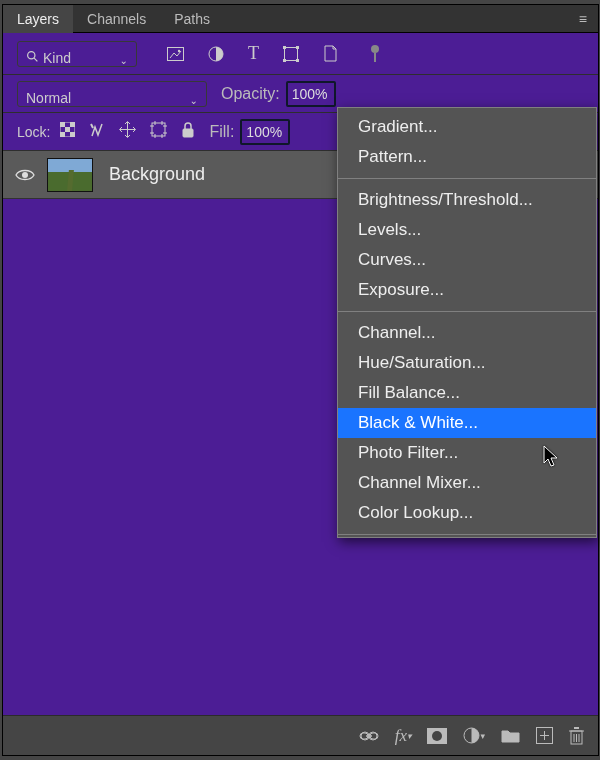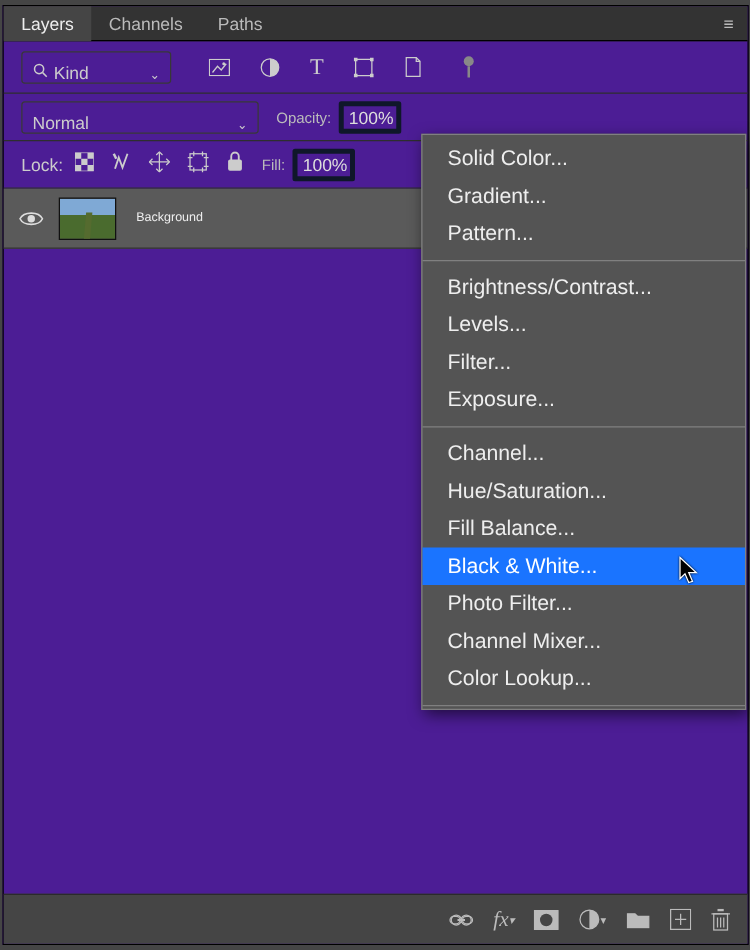--- a/index.html
+++ b/index.html
@@ -18,36 +18,36 @@
   .kind-select { display: flex; align-items: flex-end; border: 1px solid #383838; border-radius: 3px; height: 26px; padding: 0 8px; color: #ccc; font-size: 14px; width: 120px; position: relative; }
   .kind-select .mag { margin-right: 4px; font-size: 13px; }
   .kind-select .caret { position: absolute; right: 8px; font-size: 10px; }
   .filter-icons { display: flex; align-items: center; margin-left: 30px; gap: 24px; }
   .ficon { color: #ccc; font-size: 17px; display: flex; align-items: center; justify-content: center; }
 
   
   .blend-row { display: flex; align-items: center; height: 38px; padding: 0 14px; border-bottom: 1px solid #2e2e2e; }
   .blend-select { display: flex; align-items: flex-end; border: 1px solid #383838; border-radius: 3px; height: 26px; padding: 0 8px; color: #ccc; font-size: 14px; width: 190px; position: relative; }
   .blend-select .caret { position: absolute; right: 8px; font-size: 10px; }
-  .label { color: #bbb; font-size: 12px; margin-left: 14px; margin-right: 6px; }
-  .numbox { border: 4px solid #0f172a; height: 26px; width: 50px; display: flex; align-items: center; padding: 0 4px; color: #ddd; font-size: 14px; border-radius: 2px; }
+  .label { color: #bbb; font-size: 16px; margin-left: 14px; margin-right: 6px; }
+  .numbox { border: 2px solid #0f172a; height: 26px; width: 50px; display: flex; align-items: center; padding: 0 4px; color: #ddd; font-size: 14px; border-radius: 2px; }
 
   
   .lock-row { display: flex; align-items: center; height: 38px; padding: 0 14px; border-bottom: 1px solid #2e2e2e; }
   .lock-row .label0 { color: #ccc; font-size: 14px; margin-right: 10px; }
   .lock-icons { display: flex; gap: 14px; align-items: center; }
   .licon { color: #ccc; font-size: 16px; }
 
   
   .layers-list { }
   .layer-row { display: flex; align-items: center; height: 48px; background: #5a5a5a; border-bottom: 1px solid #323232; }
   .vis { width: 44px; display: flex; justify-content: center; color: #ddd; font-size: 18px; }
   .thumb { width: 46px; height: 34px; background: linear-gradient(#7fa9d5, #7fa9d5 40%, #4a6b2e 40%, #4a6b2e); border: 1px solid #111; position: relative; }
   .thumb::after { content:""; position:absolute; left:45%; top:35%; width:5px; height:65%; background:#556b2f; transform: skewX(-5deg); }
-  .layer-name { margin-left: 16px; color: #eee; font-size: 10px; }
+  .layer-name { margin-left: 16px; color: #eee; font-size: 18px; }
 
   
   .bottom-bar { position: absolute; bottom: 0; left: 0; right: 0; height: 40px; display: flex; align-items: center; justify-content: flex-end; padding-right: 14px; gap: 16px; border-top: 1px solid #2b2b2b; background: #454545; }
   .bicon { color: #bbb; font-size: 18px; display:flex; align-items:center; justify-content:center; }
 
   
   .popup { position: absolute; top: 102px; left: 334px; width: 260px; background: #545454; border: 1px solid #808080; box-shadow: 2px 4px 12px rgba(0,0,0,0.6); }
   .menu-sec { padding: 4px 0; }
   .sep { height: 1px; background: #808080; margin: 2px 0; }
   .mitem { padding: 3px 20px; color: #eee; font-size: 17px; line-height: 24px; cursor: default; }
@@ -236,29 +236,28 @@
           <line x1="5" y1="1" x2="10" y2="1" stroke="#bbb" stroke-width="2"></line>
           <line x1="5" y1="7" x2="5" y2="15" stroke="#bbb"></line>
           <line x1="7.5" y1="7" x2="7.5" y2="15" stroke="#bbb"></line>
           <line x1="10" y1="7" x2="10" y2="15" stroke="#bbb"></line>
         </svg>
     </span>
   </div>
 
   <div class="popup">
     <div class="menu-sec">
-      <div class="mitem">Solid Color...</div>
       <div class="mitem">Gradient...</div>
       <div class="mitem">Pattern...</div>
     </div>
     <div class="sep"></div>
     <div class="menu-sec">
-      <div class="mitem">Brightness/Contrast...</div>
+      <div class="mitem">Brightness/Threshold...</div>
       <div class="mitem">Levels...</div>
-      <div class="mitem">Filter...</div>
+      <div class="mitem">Curves...</div>
       <div class="mitem">Exposure...</div>
     </div>
     <div class="sep"></div>
     <div class="menu-sec">
       <div class="mitem">Channel...</div>
       <div class="mitem">Hue/Saturation...</div>
       <div class="mitem">Fill Balance...</div>
       <div class="mitem hi">Black &amp; White...</div>
       <div class="mitem">Photo Filter...</div>
       <div class="mitem">Channel Mixer...</div>

